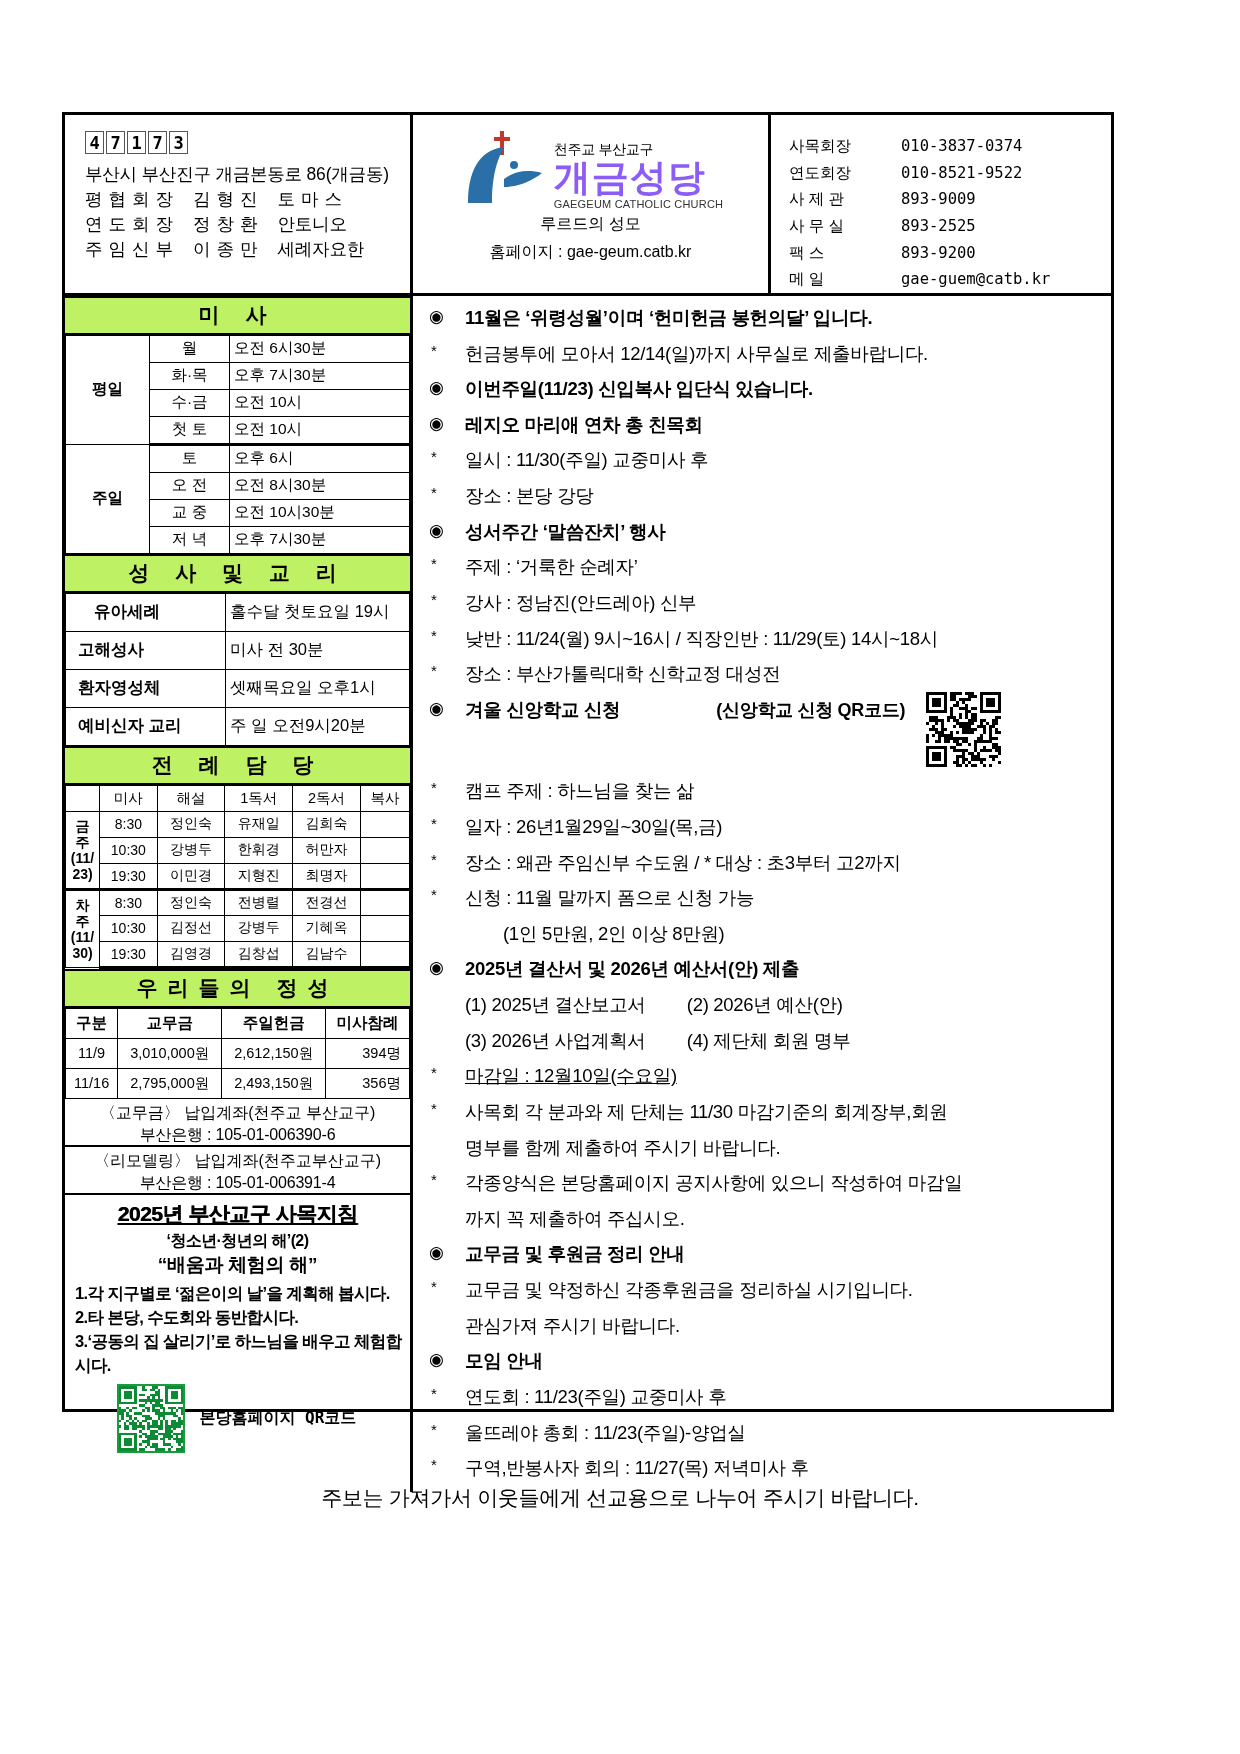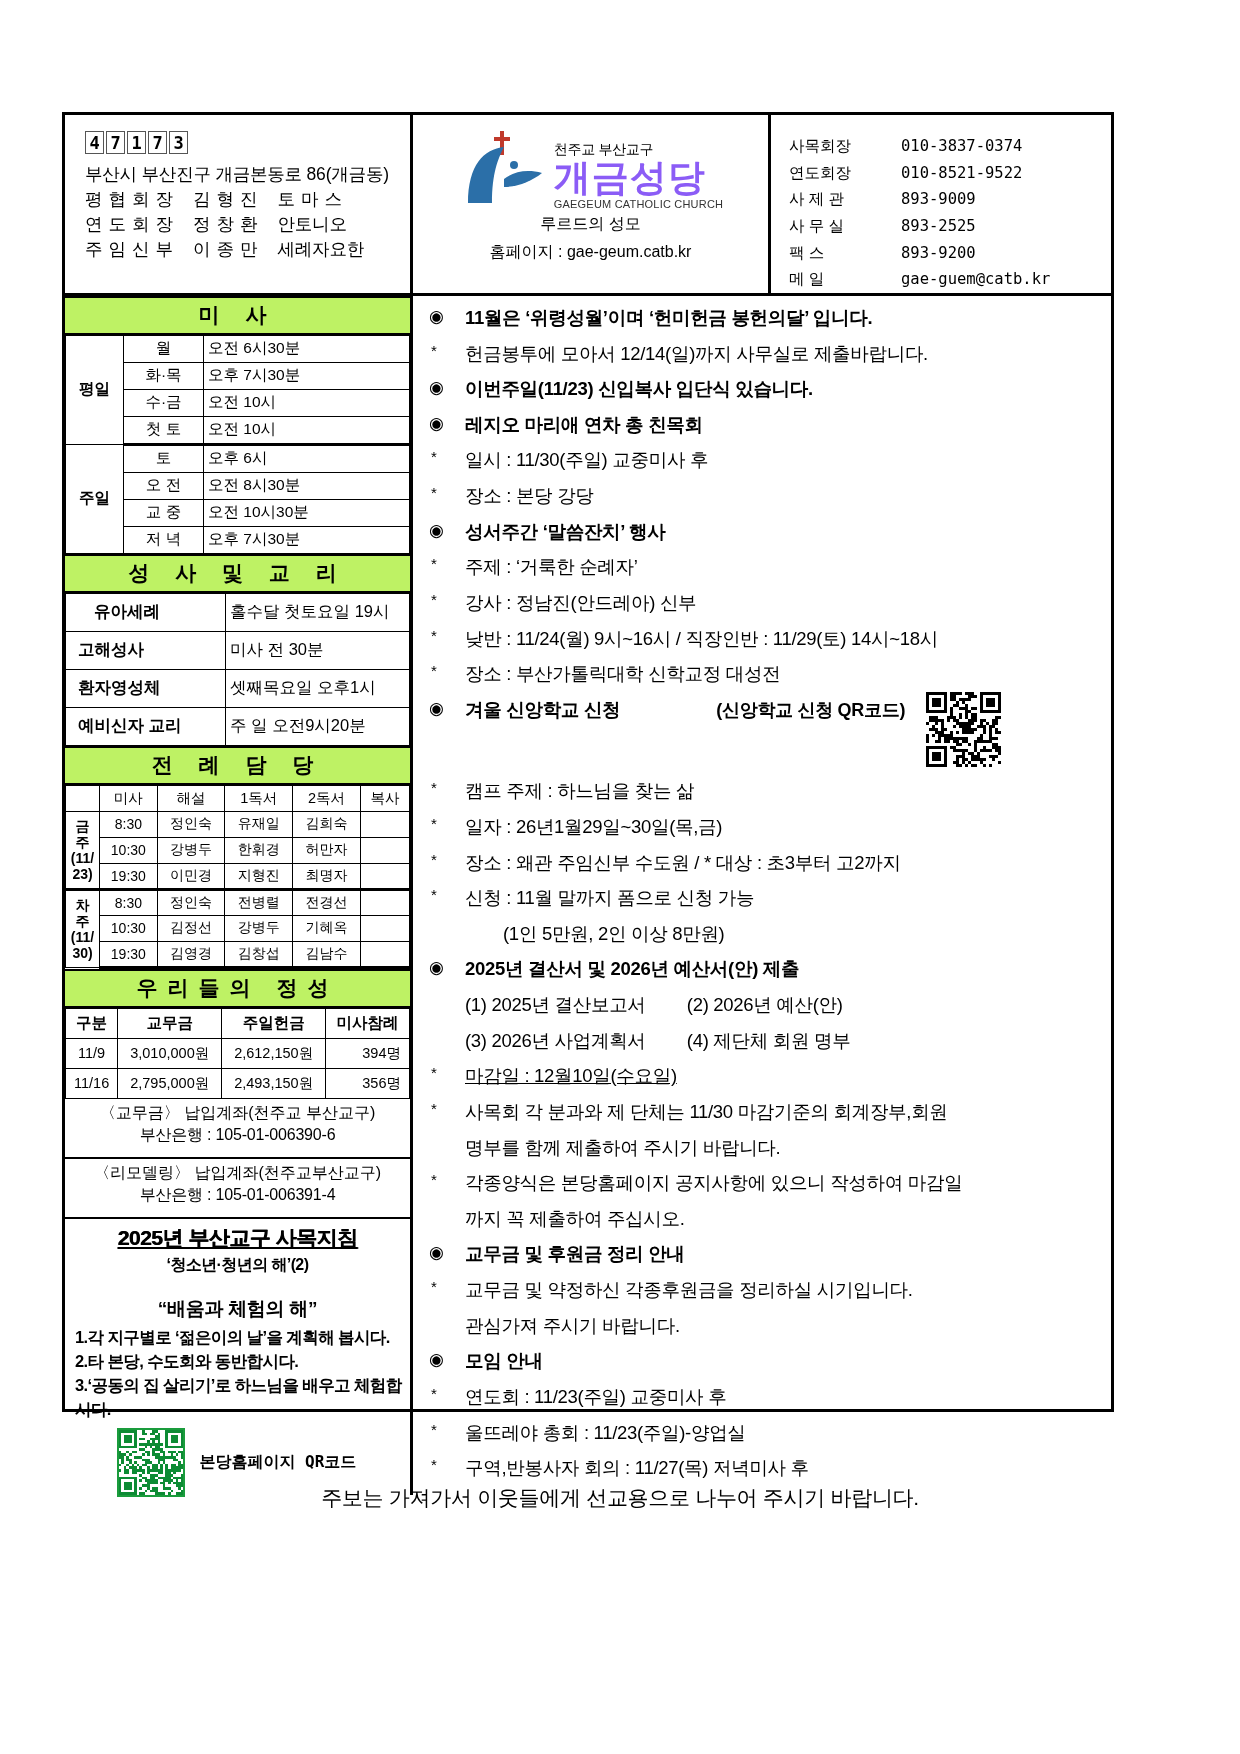--- a/index.html
+++ b/index.html
@@ -110,32 +110,32 @@
   
   table.off td { font-size: 14.5px; height: 30px; text-align: center; }
   table.off td.h { font-weight: 700; font-size: 15.5px; }
   table.off td.num { text-align: center; }
   table.off td.rnum { text-align: right; padding-right: 8px; }
   .acct {
     border-bottom: 2px solid #000;
     text-align: center;
     font-size: 16px;
     line-height: 1.35;
-    padding: 3px 0 12px 0;
+    padding: 3px 0 0 0;
   }
   .acct .a2 { letter-spacing: -0.2px; }
   .guide { padding: 5px 0 0 0; text-align: center; }
   .g-title {
     font-size: 21px; font-weight: 700;
     letter-spacing: -0.5px;
     text-shadow: 0.6px 0 0 #000;
     text-decoration: underline;
   }
   .g-sub1 { font-size: 16px; font-weight: 700; margin-top: 3px; letter-spacing: -0.6px; }
-  .g-sub2 { font-size: 19px; font-weight: 700; margin-top: 20px; letter-spacing: -0.3px; }
+  .g-sub2 { font-size: 19px; font-weight: 700; margin-top: 0; letter-spacing: -0.3px; }
   .g-list { text-align: left; padding: 4px 0 0 10px; font-size: 16.5px; line-height: 1.45; letter-spacing: -0.6px; font-weight: 600; }
   .qr-row { display: flex; align-items: center; justify-content: center; gap: 16px; margin-top: 8px; }
   .qr-cap { font-size: 16px; font-weight: 700; font-family: "DejaVu Sans Mono", monospace; }
   
   .qr { display: grid; background: #fff; }
   .qr.green { outline: 2px solid #1a9c3c; }
   .qr i { display: block; }
   .qr i.b { background: #000; }
   .qr.green i.b { background: #0d8b34; }
   
@@ -247,21 +247,21 @@
     </div>
 
     <div class="body">
 
       <div class="col-left">
 
         <div class="band">미 사</div>
         <table class="g">
             <tbody id="masstb">
               <tr>
-                <td class="lbl" rowspan="4" style="width: 58px;">평일</td>
+                <td class="lbl" rowspan="4" style="width: 84px;">평일</td>
                 <td class="ctr" style="width: 80px;">월</td>
                 <td class="pad">오전  6시30분</td>
               </tr>
               <tr>
                 <td class="ctr" style="width: 80px;">화·목</td>
                 <td class="pad">오후  7시30분</td>
               </tr>
               <tr>
                 <td class="ctr" style="width: 80px;">수·금</td>
                 <td class="pad">오전 10시</td>

